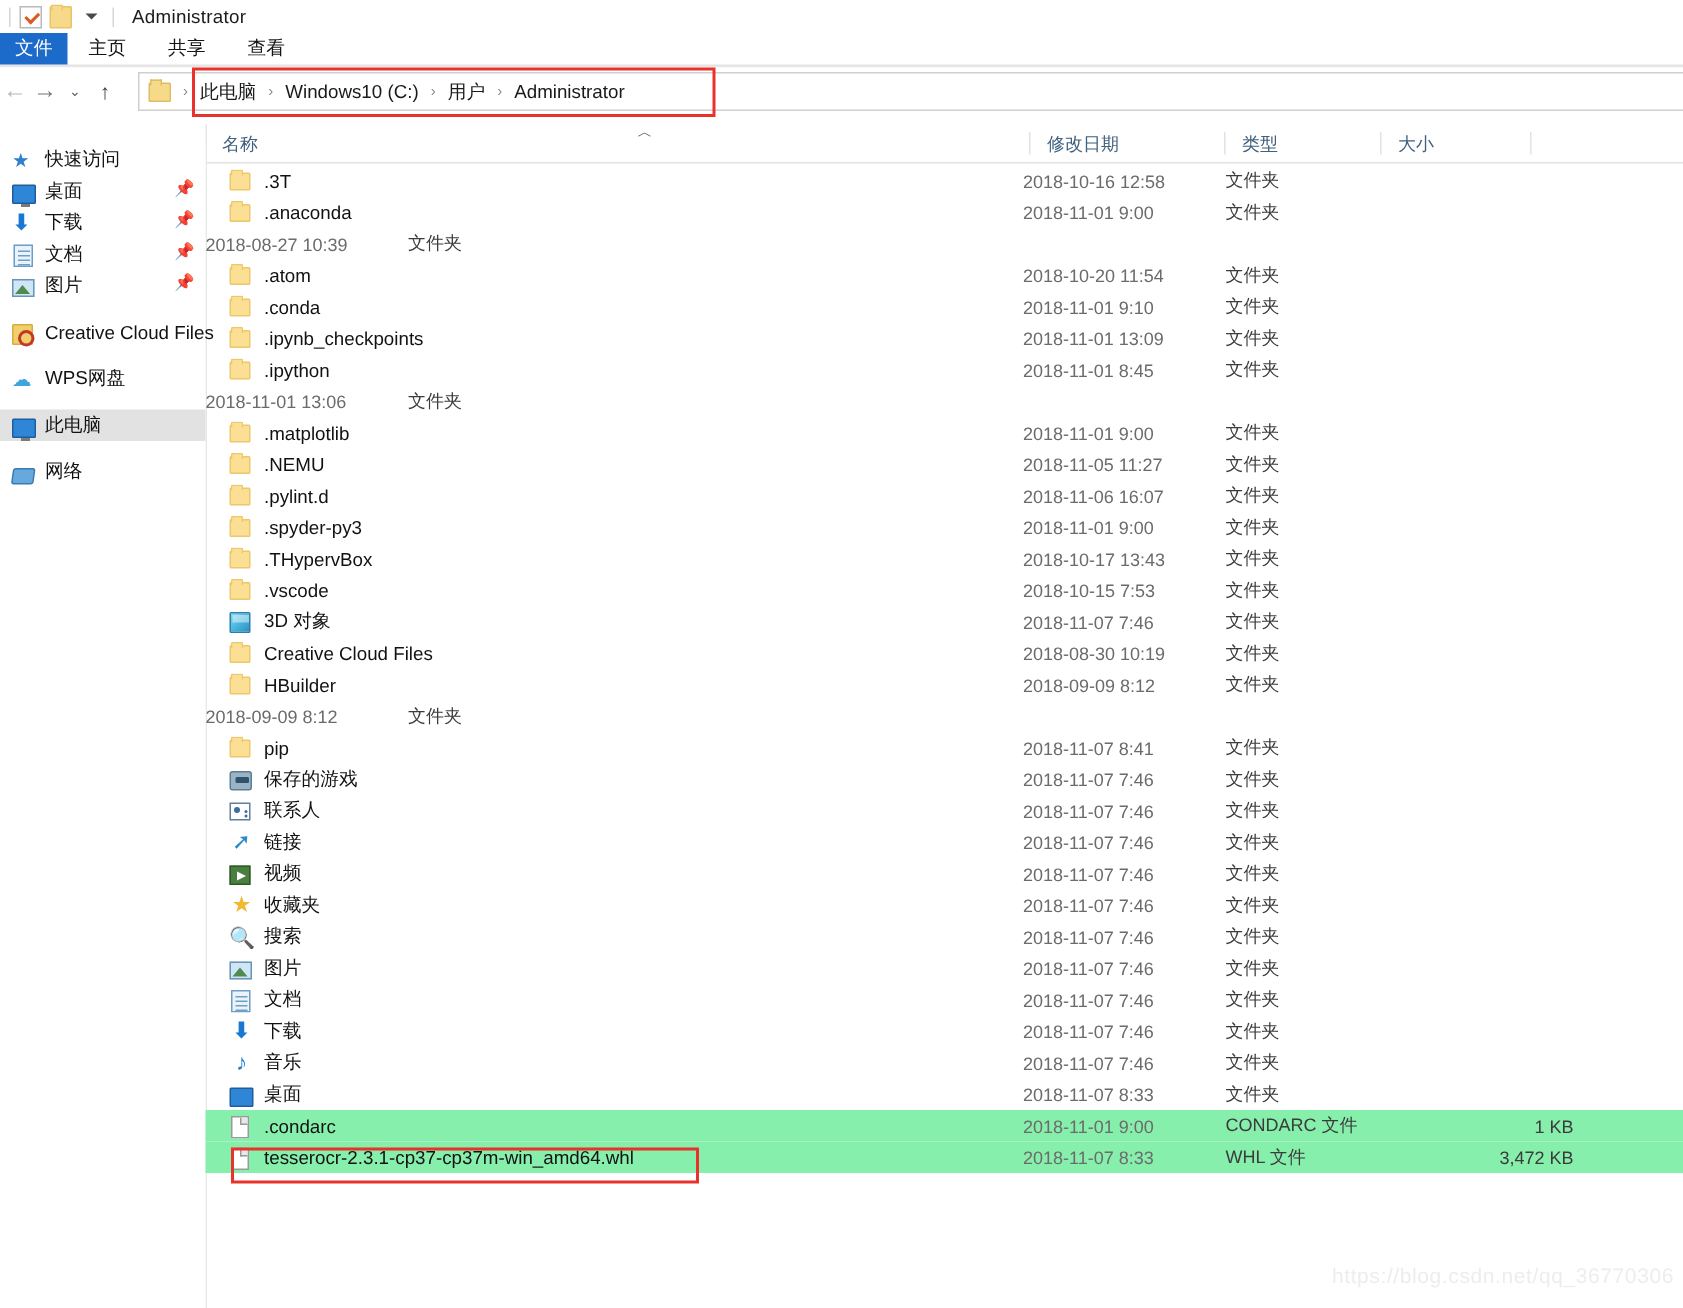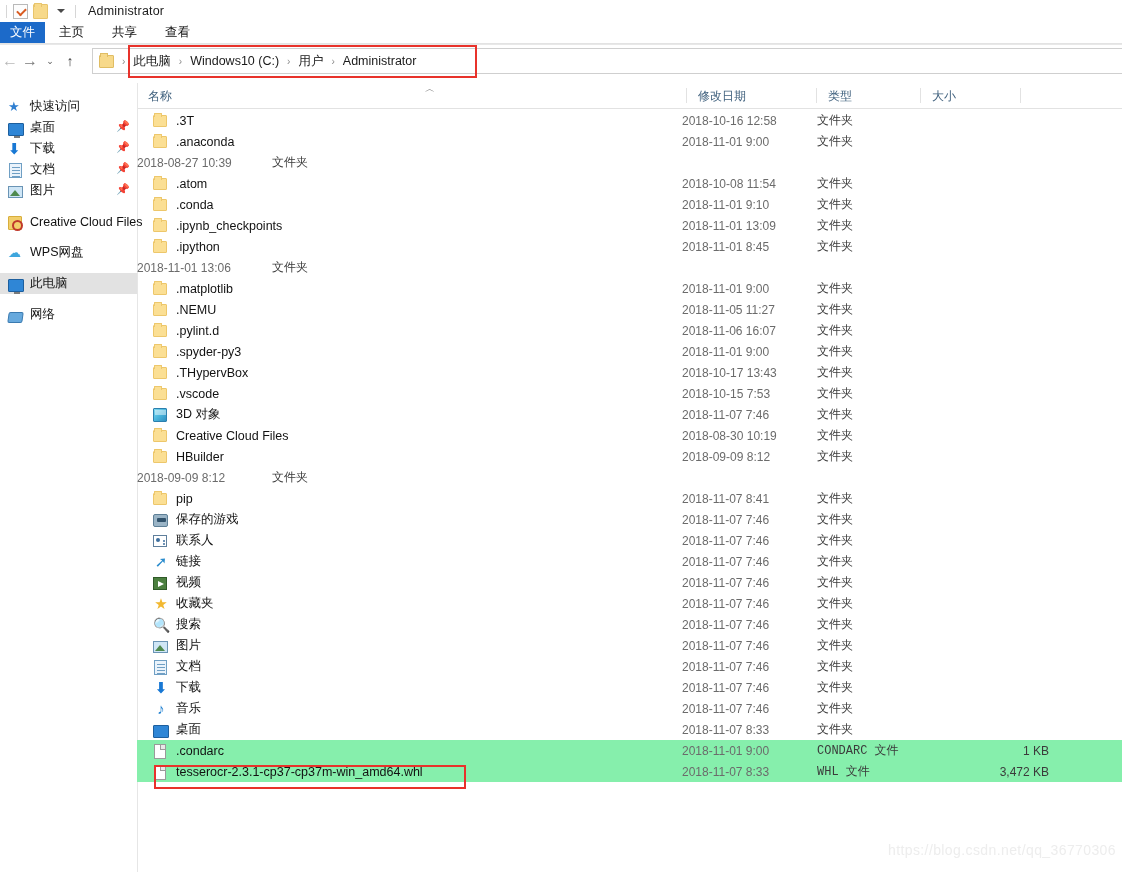--- a/index.html
+++ b/index.html
@@ -145,21 +145,21 @@
   .filelist {
     position:absolute; left:137px; top:110px; width:985px; height:690px;
   }
   .row {
     position:relative; height:21px; display:flex; align-items:center;
     font-size:12.5px; color:#121212;
   }
   .row.sel { background:#86efac; }
   .cell-name { width:545px; display:flex; align-items:center; padding-left:16px; overflow:hidden; }
   .cell-date { width:135px; color:#6b6b6b; font-size:12px; }
-  .cell-type { width:125px; color:#3b3b3b; font-size:12px;font-family:Liberation Mono, monospace; }
+  .cell-type { width:125px; color:#3b3b3b; font-size:12px; }
   .cell-size { width:115px; color:#3b3b3b; font-size:12px; text-align:right; padding-right:8px;}
   .fname { white-space:nowrap; }
 
   .fi { width:16px; height:16px; margin-right:7px; position:relative; flex:0 0 auto; }
   
   .fi-folder { background:#fbdf94; border:1px solid #edc76b; border-radius:1px;
     width:14px; height:12px; margin-top:2px; }
   .fi-folder:before{ content:""; position:absolute; left:0; top:-3px; width:6px; height:3px;
     background:#fbdf94; border:1px solid #edc76b; border-bottom:none; border-radius:1px 1px 0 0;}
   
@@ -368,21 +368,21 @@
         <div class="cell-type">文件夹</div>
         <div class="cell-size"></div>
       </div>
       <div class="row">
         <div class="cell-name">
           <span class="fi">
             <span class="fi-folder" style="position:absolute;left:0;top:0;"></span>
           </span>
           <span class="fname">.atom</span>
         </div>
-        <div class="cell-date">2018-10-08 11:54</div>
+        <div class="cell-date">2018-10-20 11:54</div>
         <div class="cell-type">文件夹</div>
         <div class="cell-size"></div>
       </div>
       <div class="row">
         <div class="cell-name">
           <span class="fi">
             <span class="fi-folder" style="position:absolute;left:0;top:0;"></span>
           </span>
           <span class="fname">.conda</span>
         </div>

